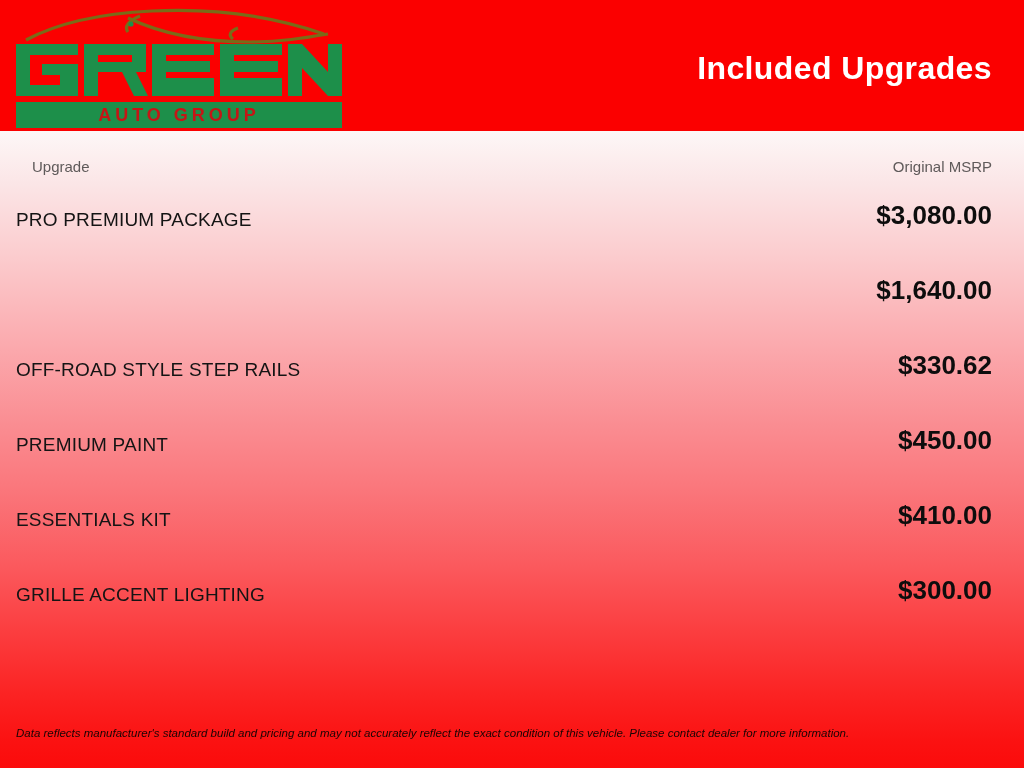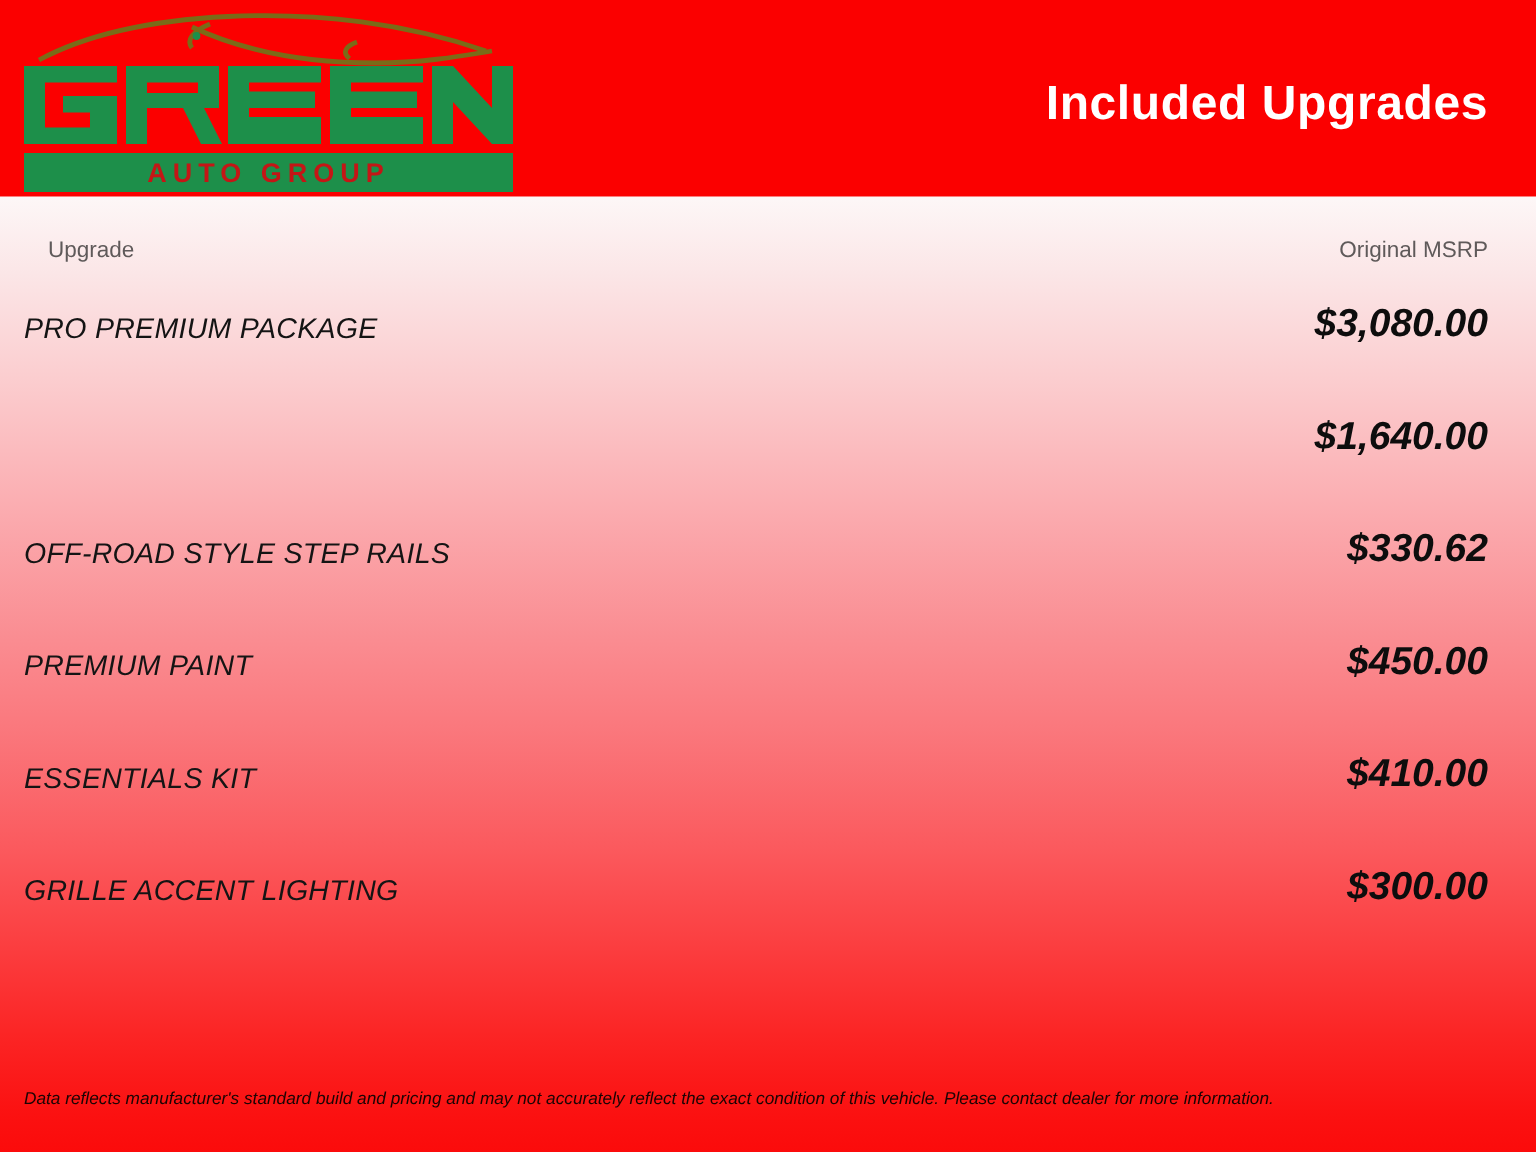--- a/index.html
+++ b/index.html
@@ -96,21 +96,20 @@
   .rows {
     position: absolute;
     left: 0;
     top: 69px;
     width: 1024px;
   }
 
   .row {
     position: relative;
     height: 75px;
-    font-style: italic;
   }
   .row-label {
     position: absolute;
     left: 16px;
     top: 9px;
     font-size: 19px;
     color: #141414;
     letter-spacing: 0.2px;
     white-space: nowrap;
   }

